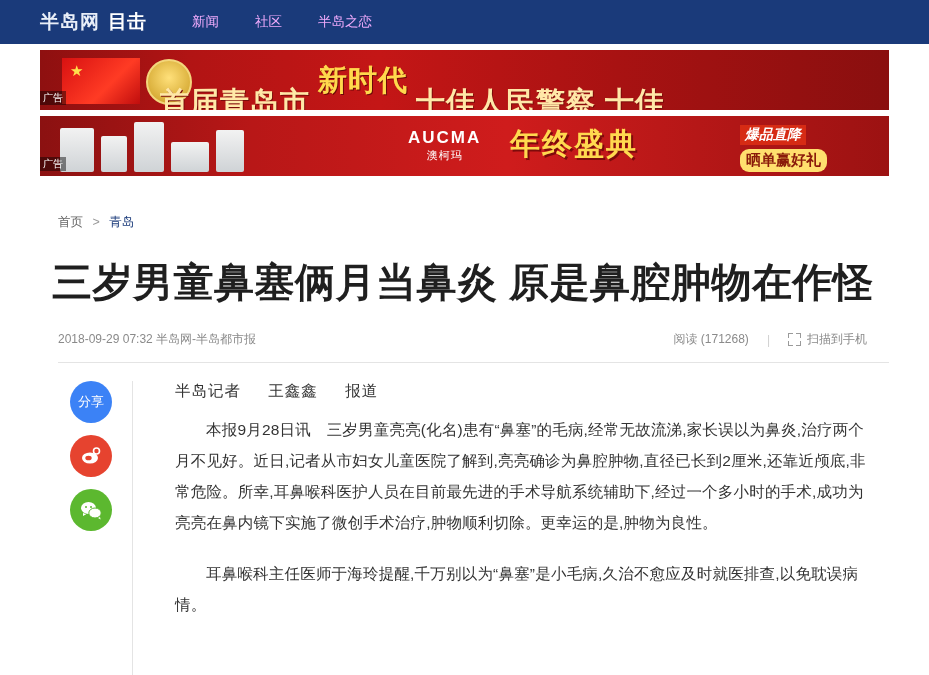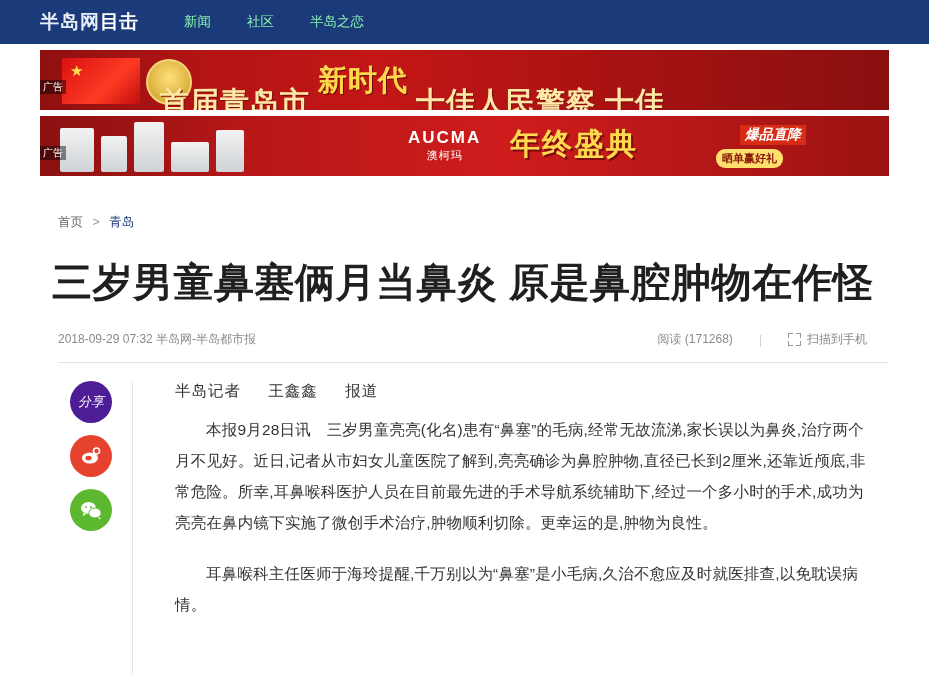--- a/index.html
+++ b/index.html
@@ -32,29 +32,29 @@
   }
   .brand-logo {
     font-size: 19px;
     font-weight: bold;
     letter-spacing: 1px;
     color: #e8eef8;
   }
   .brand-sub {
     font-size: 19px;
     font-weight: bold;
-    margin-left: 0;
+    margin-left: 8px;
     color: #ffffff;
   }
   .navlinks {
     display: flex;
     align-items: center;
   }
   .navlink {
-    color: #86efac;
+    color: #f0abfc;
     font-size: 13.5px;
     margin-right: 36px;
     text-decoration: none;
     cursor: pointer;
   }
 
   
   .ads {
     padding: 6px 40px 0 40px;
     box-sizing: border-box;
@@ -71,21 +71,21 @@
       linear-gradient(90deg, #8e1010 0%, #b21414 18%, #c41616 40%, #a81212 68%, #8a0f0f 100%);
   }
   .ad2 {
     height: 60px;
     background:
       linear-gradient(90deg, #8b1111 0%, #b81717 25%, #cf1c1c 55%, #9c1212 100%);
   }
   .ad-tag {
     position: absolute;
     left: 0;
-    bottom: 16px;
+    bottom: 5px;
     background: rgba(0,0,0,0.45);
     color: #ffffff;
     font-size: 10px;
     padding: 1px 3px;
     line-height: 12px;
     z-index: 5;
   }
   .ad1-text {
     position: absolute;
     left: 120px;
@@ -184,23 +184,23 @@
     top: 9px;
     font-size: 14px;
     font-weight: bold;
     color: #fff;
     background: #d62b14;
     padding: 1px 5px;
     font-style: italic;
   }
   .ad2-sub2 {
     position: absolute;
-    left: 676px;
+    left: 700px;
     top: 33px;
-    font-size: 11px;
+    font-size: 15px;
     color: #8a1a0a;
     background: #ffdf6e;
     padding: 2px 6px;
     border-radius: 9px;
     font-weight: bold;
   }
 
   
   .content {
     padding: 0 40px;
@@ -239,21 +239,21 @@
     display: flex;
     justify-content: space-between;
     align-items: center;
     font-size: 12px;
     color: #8a8a8a;
     padding-right: 22px;
   }
   .meta-right {
     display: flex;
     align-items: center;
-    gap: 26px;
+    gap: 18px;
   }
   .meta-sep {
     color: #d0d0d0;
   }
   .scan {
     display: flex;
     align-items: center;
     gap: 6px;
     cursor: pointer;
   }
@@ -285,28 +285,27 @@
   .share-col {
     width: 92px;
     padding-left: 30px;
     box-sizing: border-box;
     flex: none;
   }
   .share-label {
     width: 42px;
     height: 42px;
     border-radius: 50%;
-    background: #4c1d95;
+    background: #3b82f6;
     color: #fff;
     font-size: 13px;
     display: flex;
     align-items: center;
     justify-content: center;
     cursor: pointer;
-    font-style: italic;
   }
   .share-btn {
     width: 42px;
     height: 42px;
     border-radius: 50%;
     margin-top: 12px;
     display: flex;
     align-items: center;
     justify-content: center;
     cursor: pointer;

